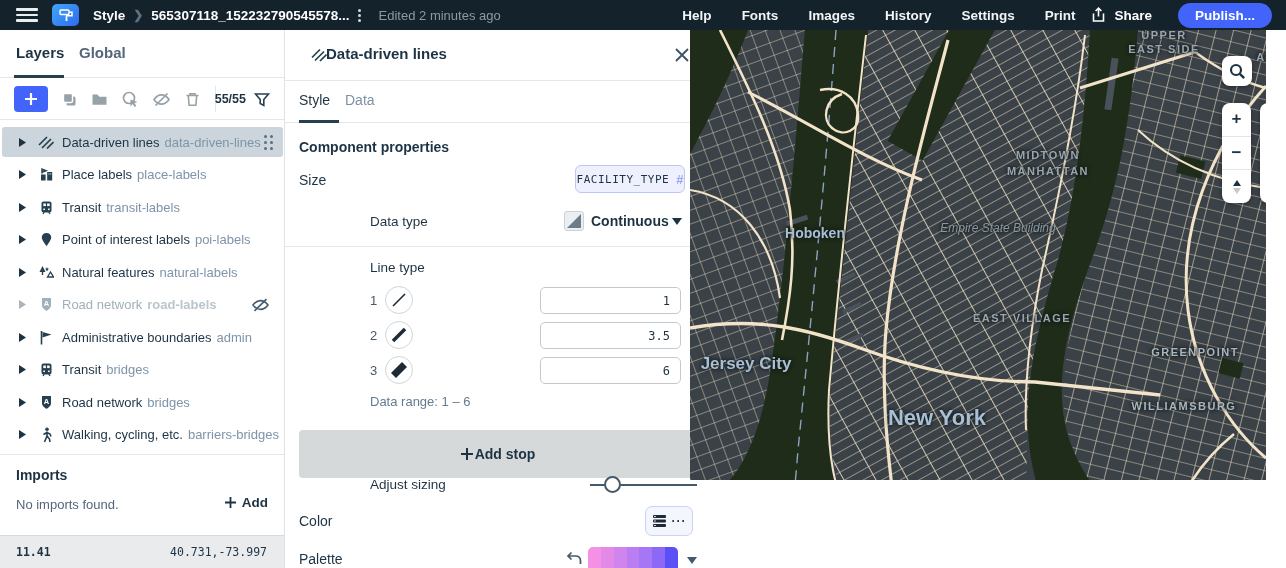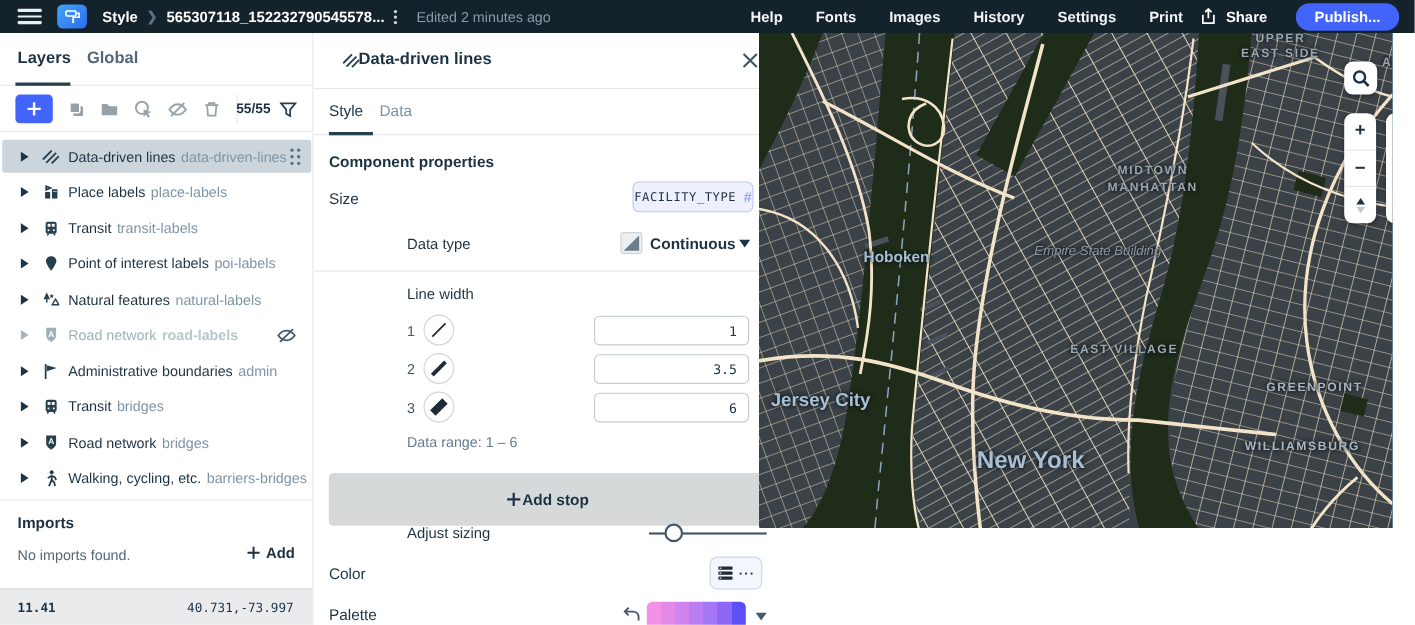--- a/index.html
+++ b/index.html
@@ -476,21 +476,21 @@
   <span class="p-label abs" style="left:85px;top:184px;font-size:13.5px">Data type</span>
   <div class="ramp-box">
     <svg width="18" height="18" viewBox="0 0 18 18">
         <path d="M2 16 L16 16 L16 2 Z" fill="#6b7d8a"></path>
       </svg>
   </div>
   <span class="dd-value">Continuous</span>
   <span class="dd-caret"></span>
   <div class="p-div" style="top:216px"></div>
 
-  <span class="p-label abs" style="left:85px;top:230px;font-size:13.5px">Line width</span>
+  <span class="p-label abs" style="left:85px;top:230px;font-size:13.5px">Line type</span>
 
   <div class="stop-row" style="top:256px">
     <span class="stop-n">1</span>
     <span class="stop-circle">
       <svg width="26" height="26" viewBox="0 0 26 26">
           <path d="M7 19 L19 7" stroke="#1d2b36" stroke-width="1.6"></path>
         </svg></span>
     <input class="stop-input" value="1" style="">
   </div>
   <div class="stop-row" style="top:291px">

